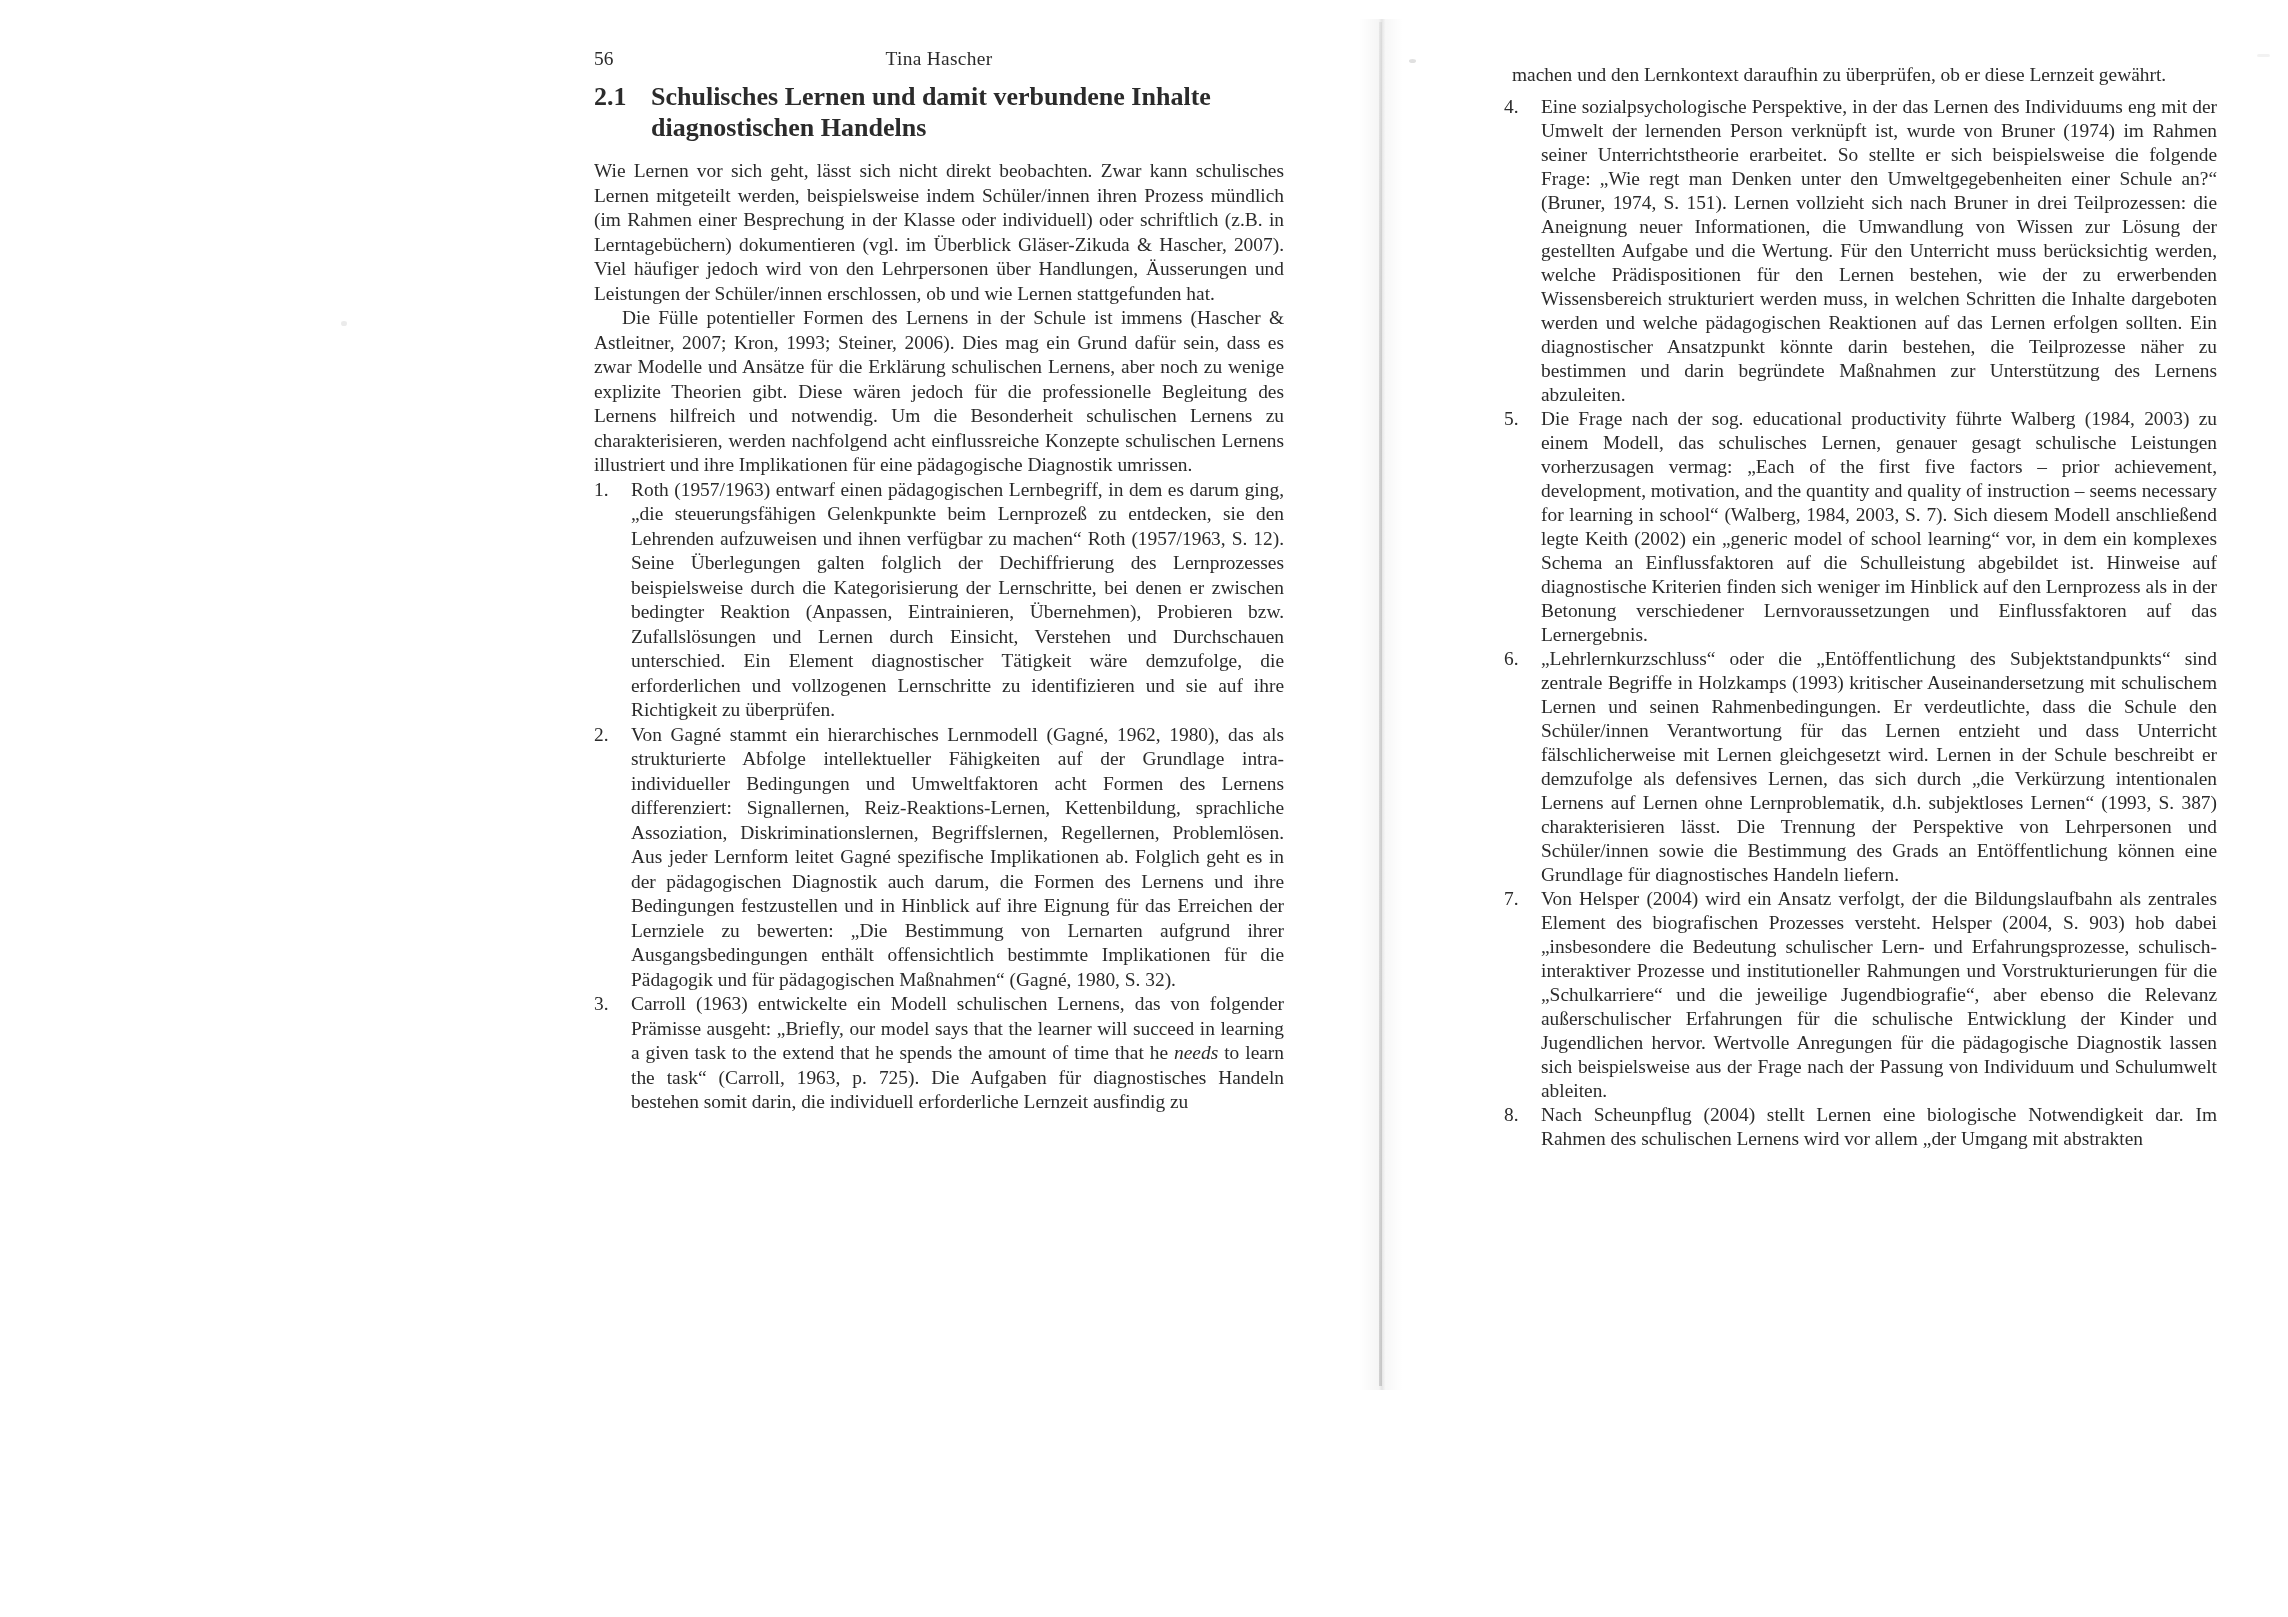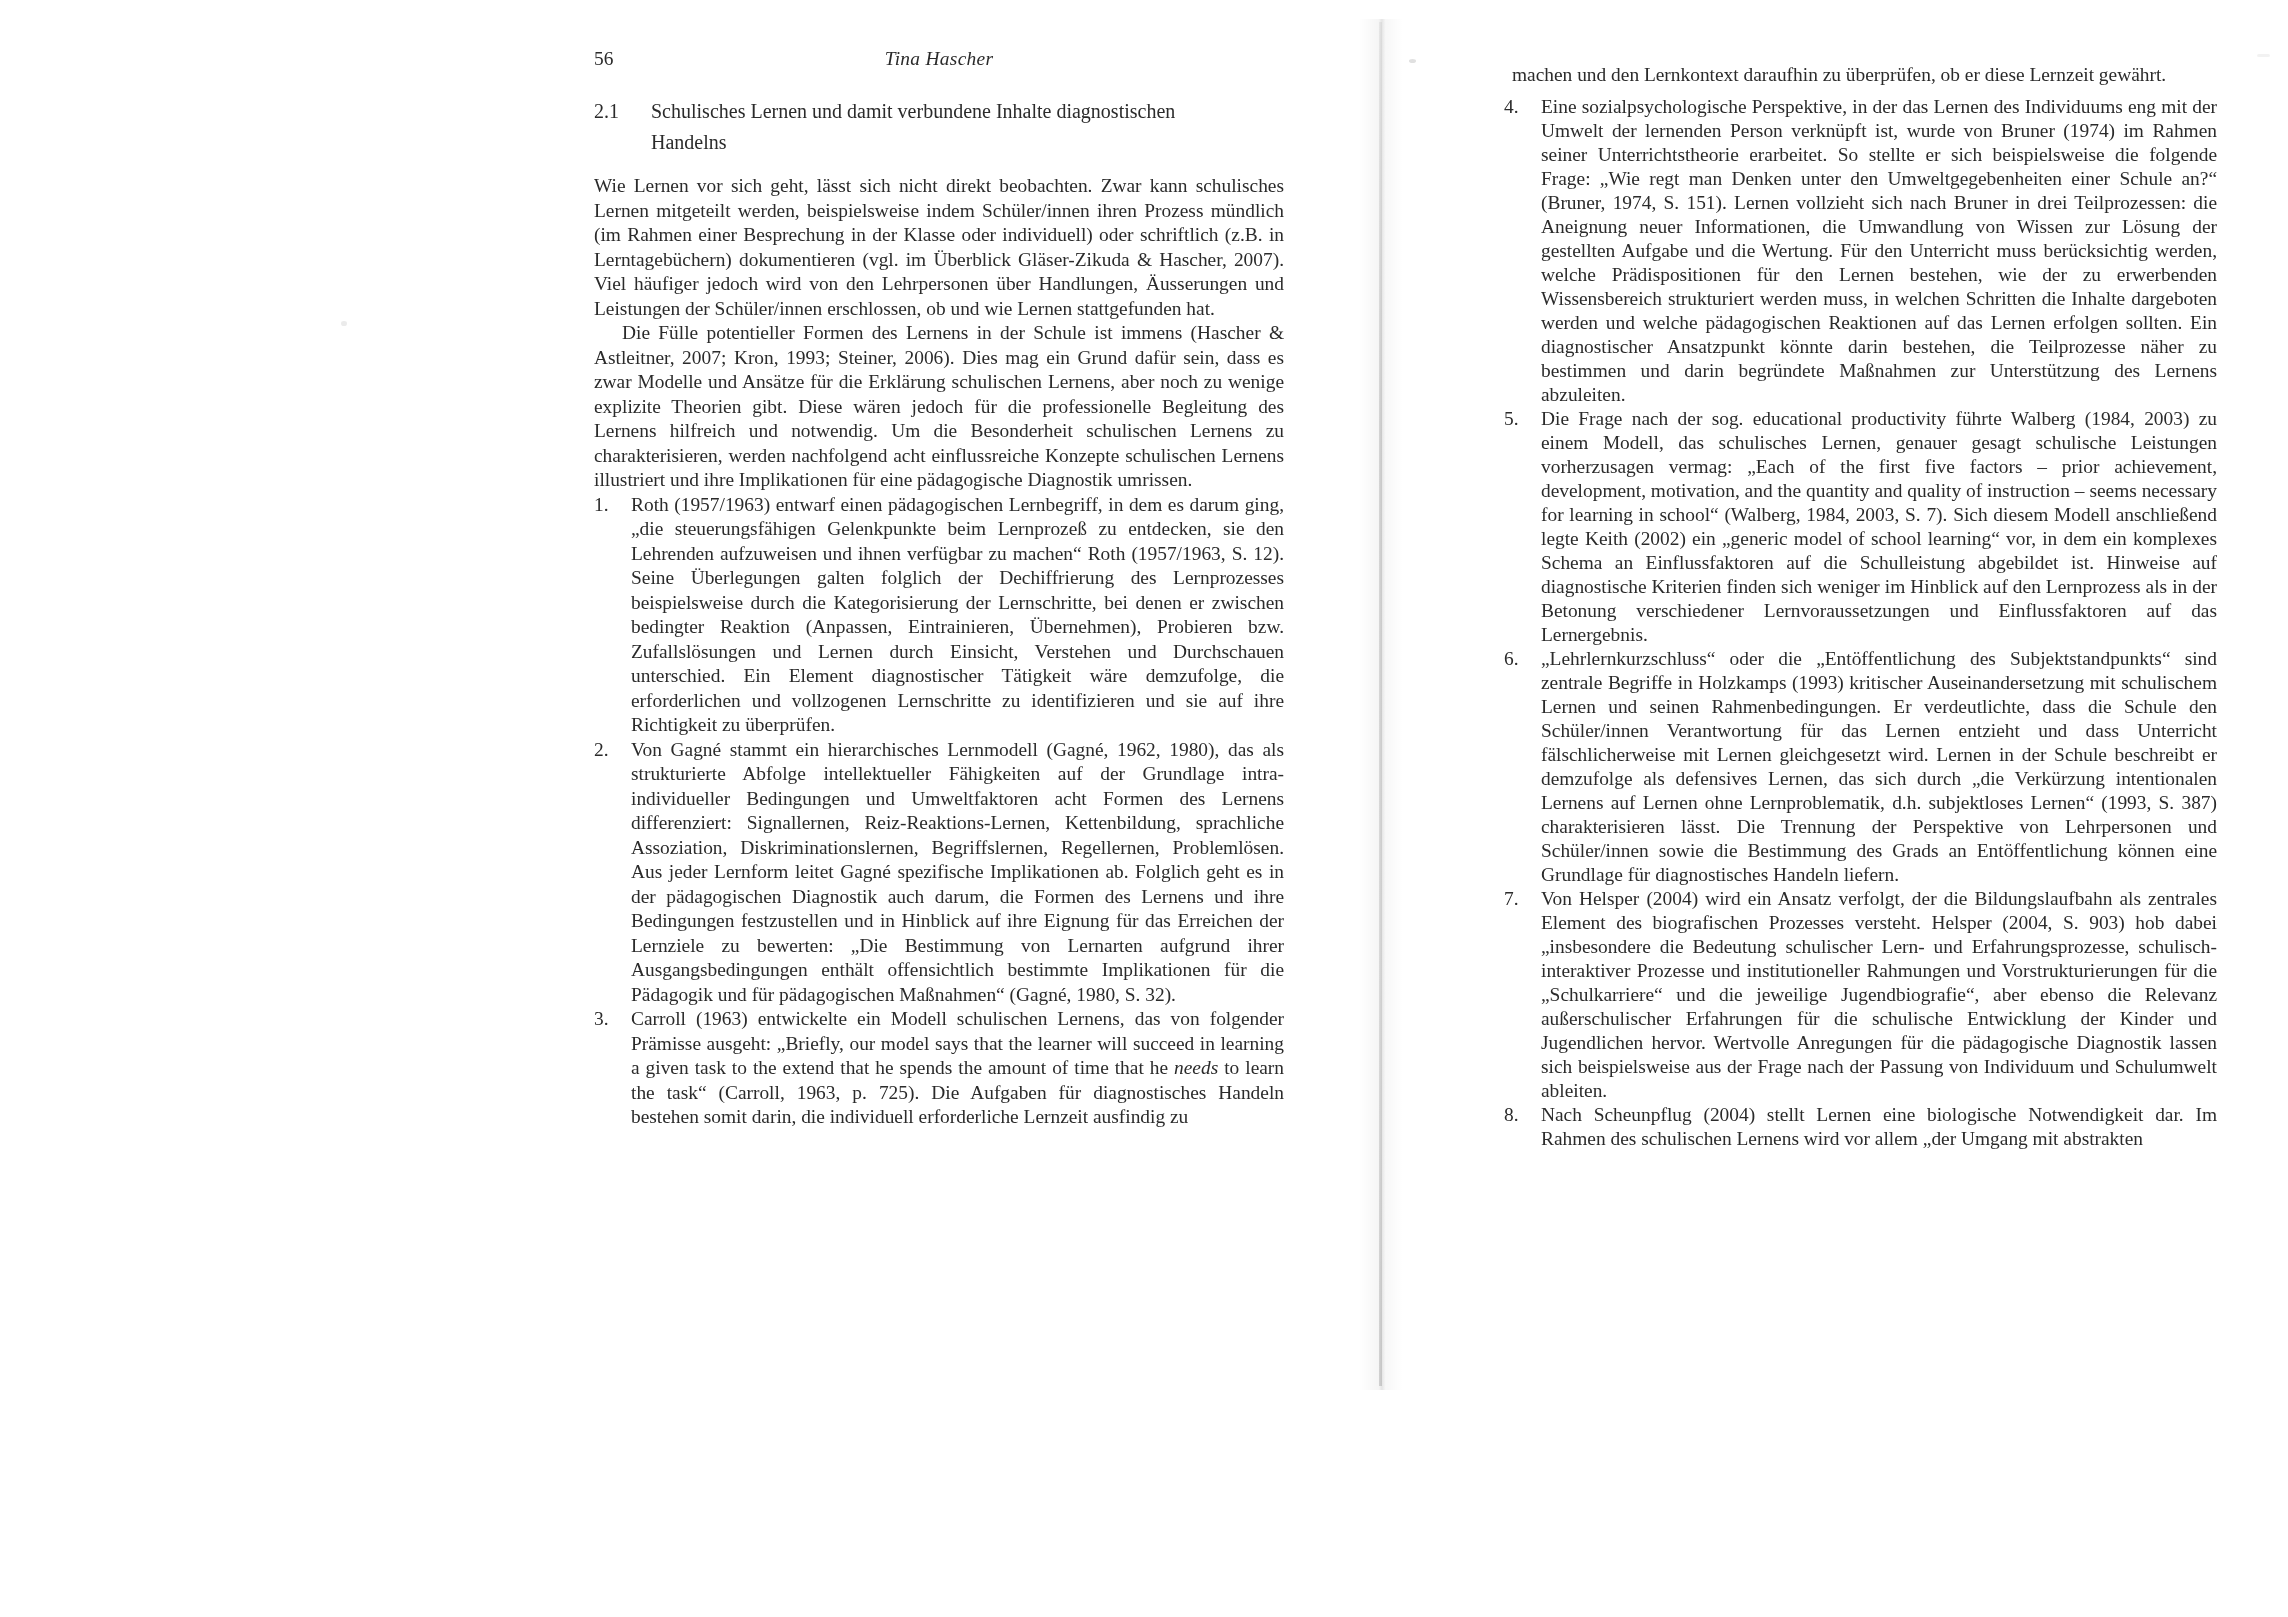--- a/index.html
+++ b/index.html
@@ -22,31 +22,30 @@
   .running-row {
     position: relative;
     height: 26px;
     font-size: 19.4px;
     line-height: 26px;
   }
   .running-head {
     position: absolute;
     left: 0; right: 0;
     text-align: center;
-    font-style: italic;
     letter-spacing: 0.3px;
   }
   .pagenum-left  { position: absolute; left: 0; top: 0; font-style: normal; }
   .pagenum-right { position: absolute; right: 11px; top: 0; font-style: normal; }
 
   .section-heading {
     display: flex;
-    margin-top: 24px;
-    font-weight: normal;
-    font-size: 20px;
+    margin-top: 9px;
+    font-weight: bold;
+    font-size: 26px;
     line-height: 31px;
   }
   .section-heading .sec-num { width: 57px; flex: 0 0 57px; }
   .section-heading .sec-title { max-width: 591px; }
 
   .body-block { margin-top: 16px; }
   .page-right .body-block { margin-top: 16.6px; }
 
   .para, .li-text, .cont-para {
     font-size: 19.4px;

